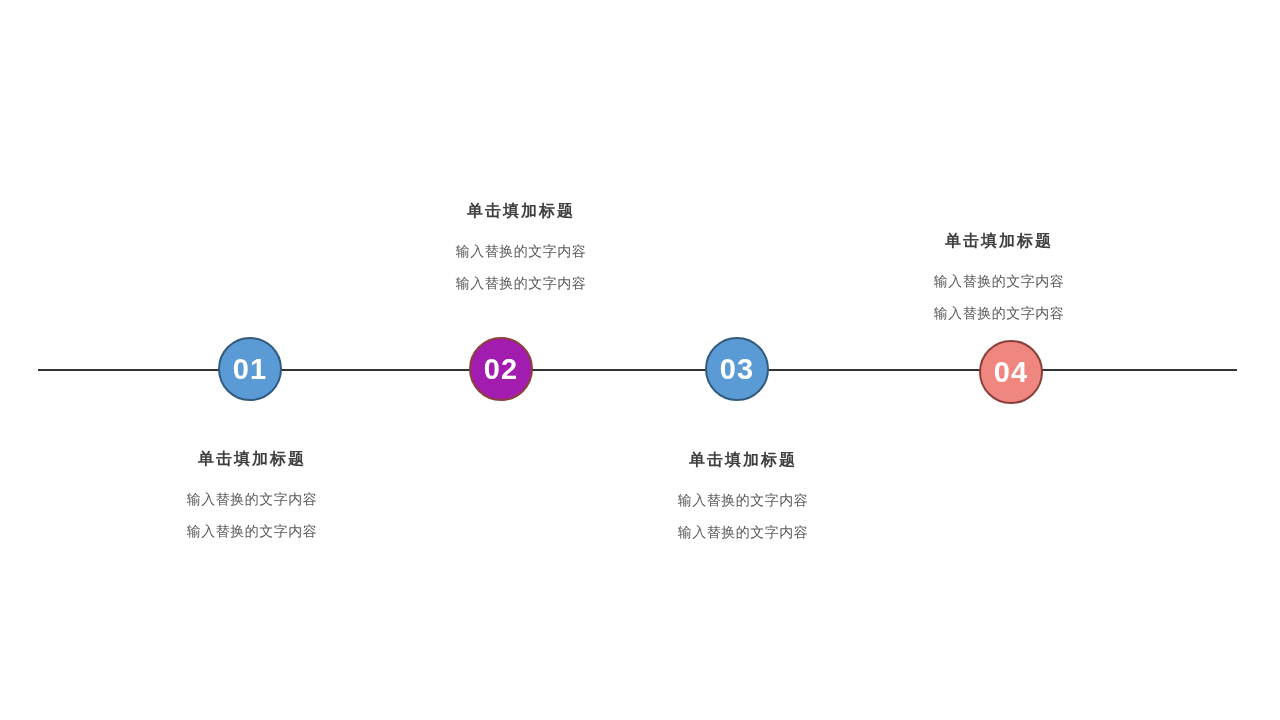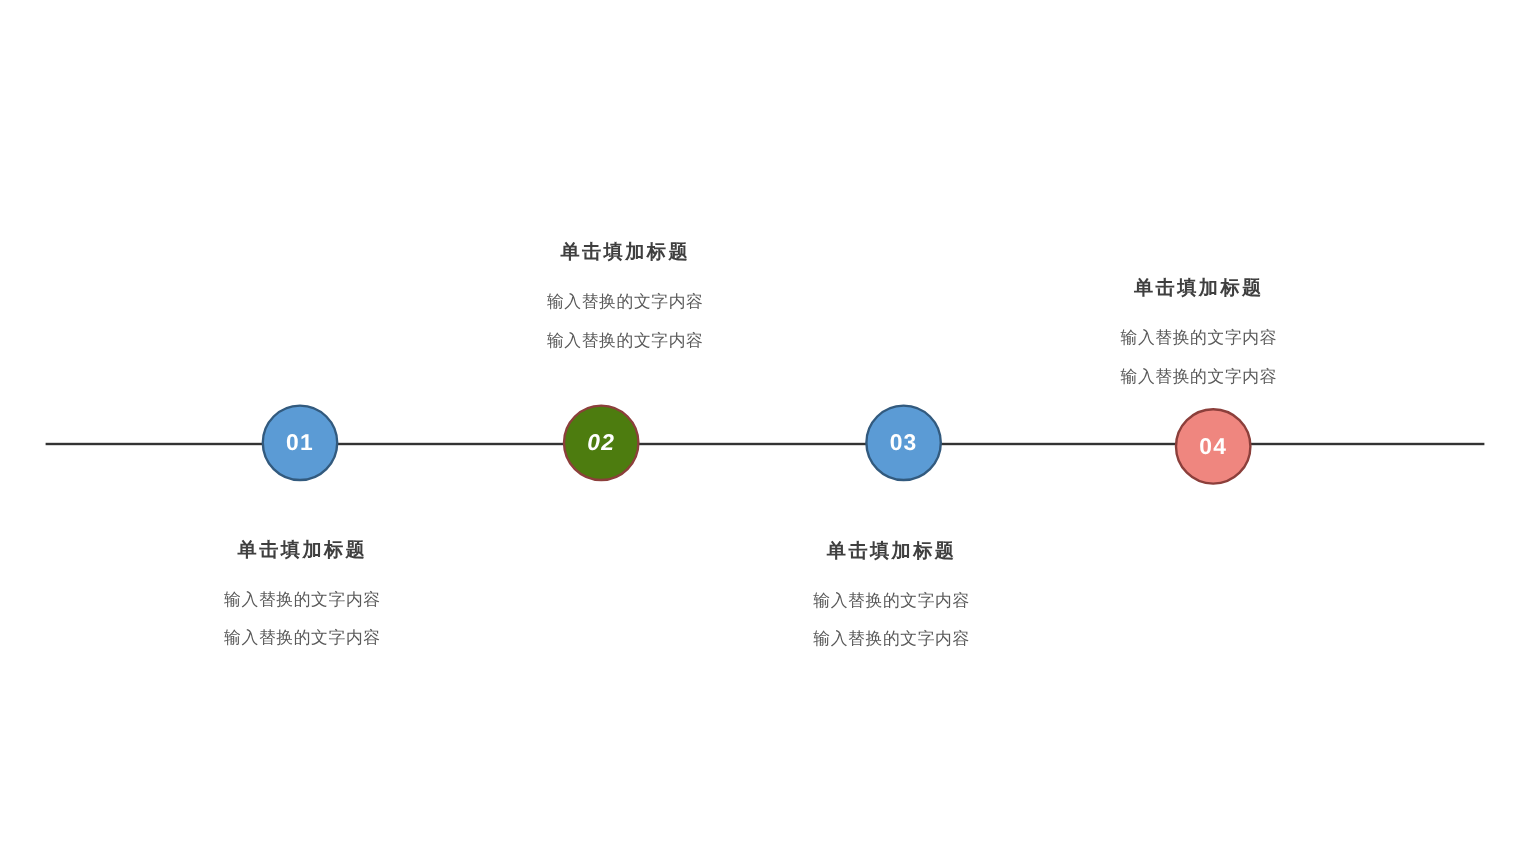--- a/index.html
+++ b/index.html
@@ -29,24 +29,24 @@
     box-sizing:border-box;
     border:2px solid transparent;
     border-radius:50%;
     display:flex;
     align-items:center;
     justify-content:center;
     z-index:2;
   }
   .node-1{left:218px;top:337px;}
   .node-2{left:469px;top:337px;}
-  .node-3{left:721px;top:337px;text-align:center;}
+  .node-3{left:705px;top:337px;text-align:center;}
   .node-4{left:979px;top:340px;}
   .node-num{
-    font-size:19px;
+    font-size:29px;
     font-weight:bold;
     letter-spacing:1px;
     line-height:1;
     user-select:none;
   }
   .tb{
     position:absolute;
     transform:translateX(-50%);
     text-align:center;
     white-space:nowrap;
@@ -73,21 +73,21 @@
 <body>
 
 <div class="slide" style="background-color: rgb(255, 255, 255);">
 
   <div class="timeline-line" style="background-color: rgb(51, 51, 51);"></div>
 
   <div class="node node-1" style="background-color: rgb(91, 155, 213); border-color: rgb(50, 90, 126);">
     <span class="node-num" style="color: rgb(255, 255, 255);">01</span>
   </div>
 
-  <div class="node node-2" style="background-color: #4d7c0f; border-color: rgb(140, 63, 59); font-style: italic;">
+  <div class="node node-2" style="background-color: #a21caf; border-color: rgb(140, 63, 59);">
     <span class="node-num" style="color: rgb(255, 255, 255);">02</span>
   </div>
 
   <div class="node node-3" style="background-color: rgb(91, 155, 213); border-color: rgb(50, 90, 126);">
     <span class="node-num" style="color: rgb(255, 255, 255);">03</span>
   </div>
 
   <div class="node node-4" style="background-color: rgb(239, 134, 127); border-color: rgb(140, 63, 59);">
     <span class="node-num" style="color: rgb(255, 255, 255); text-align: right;">04</span>
   </div>

